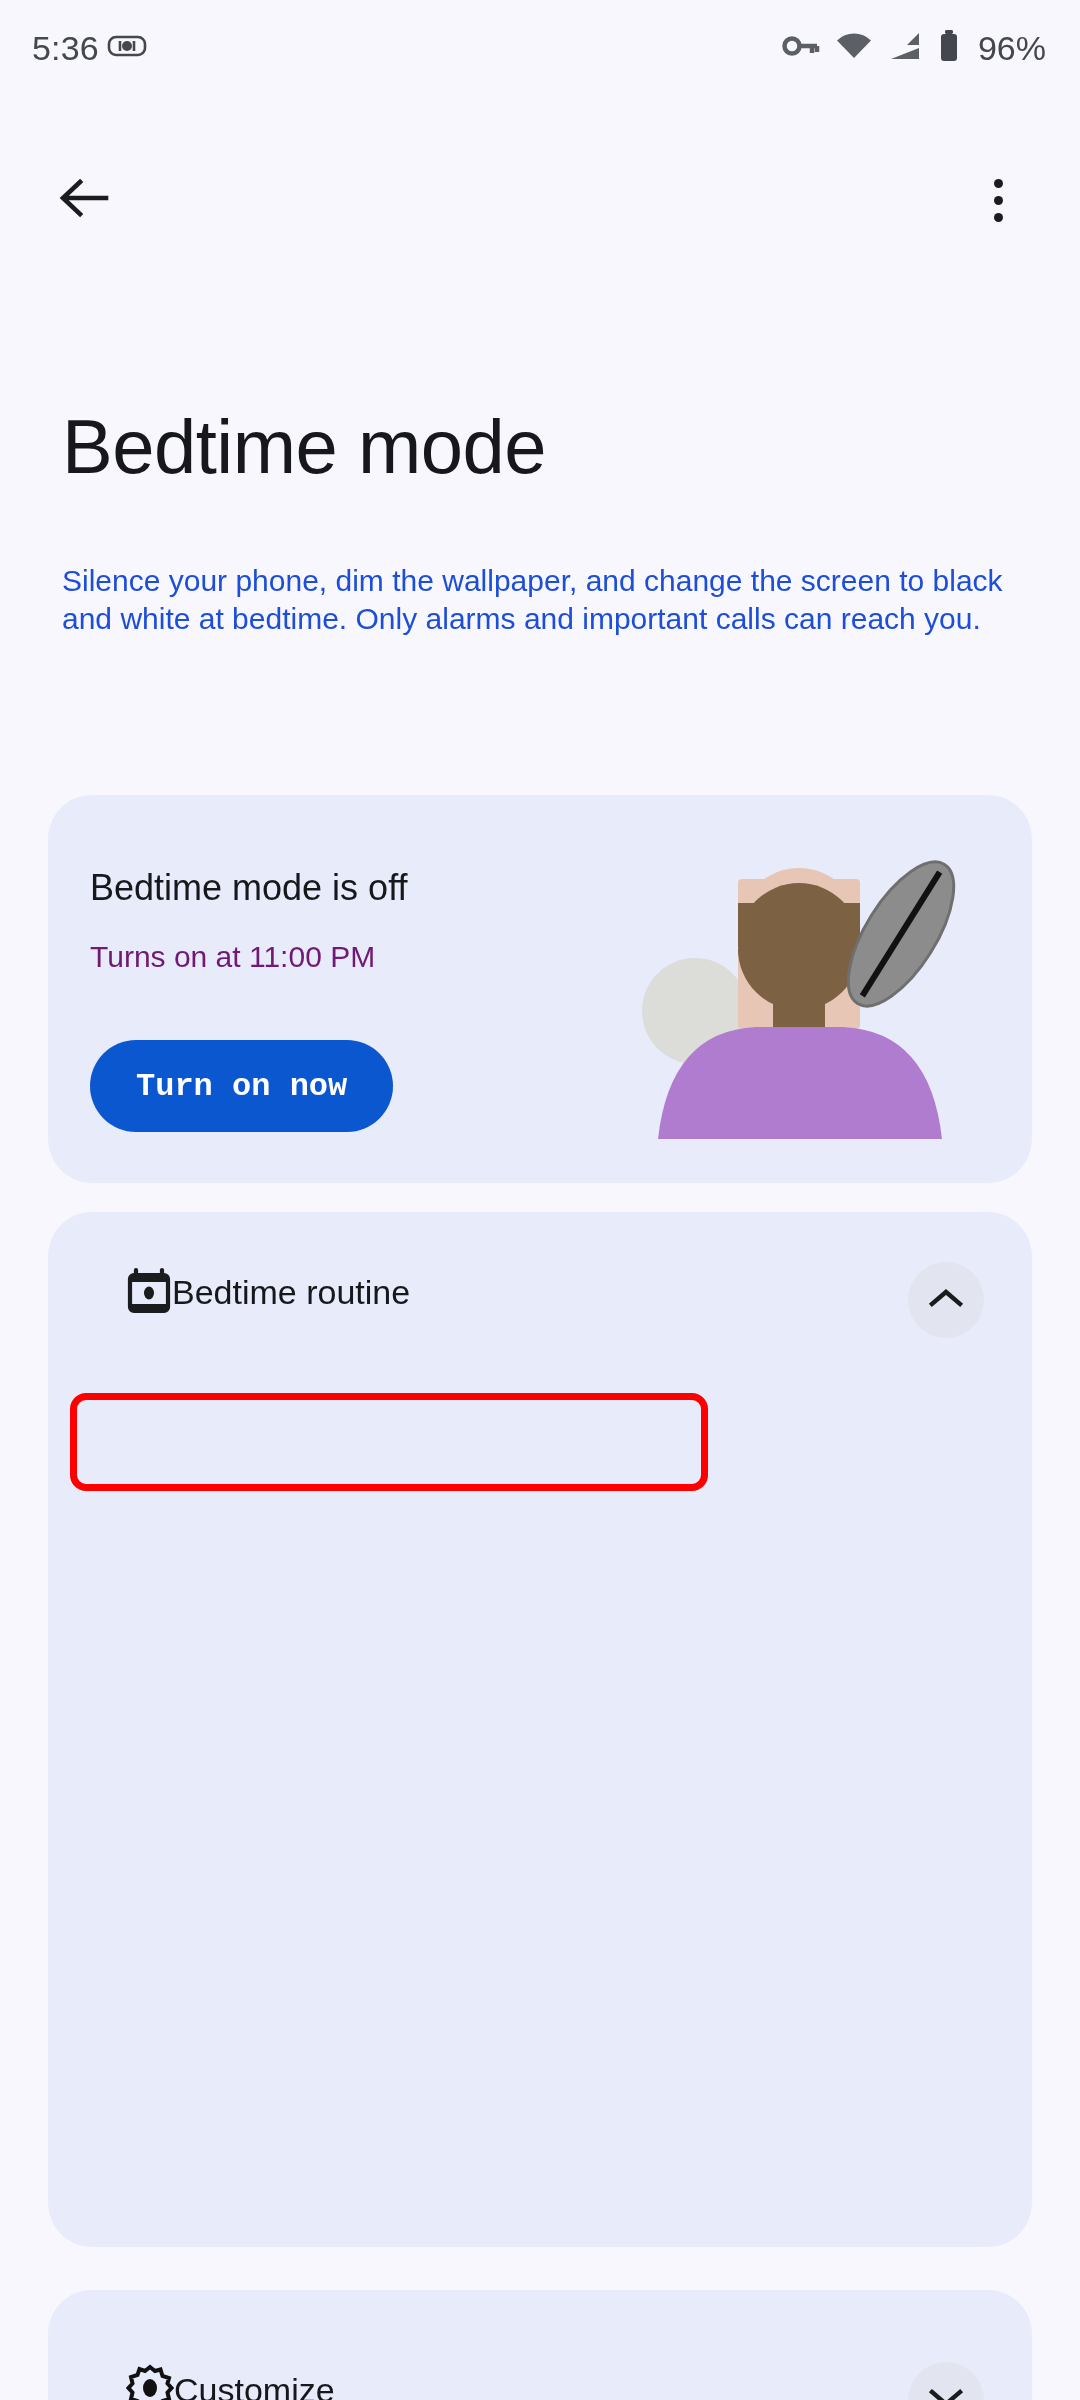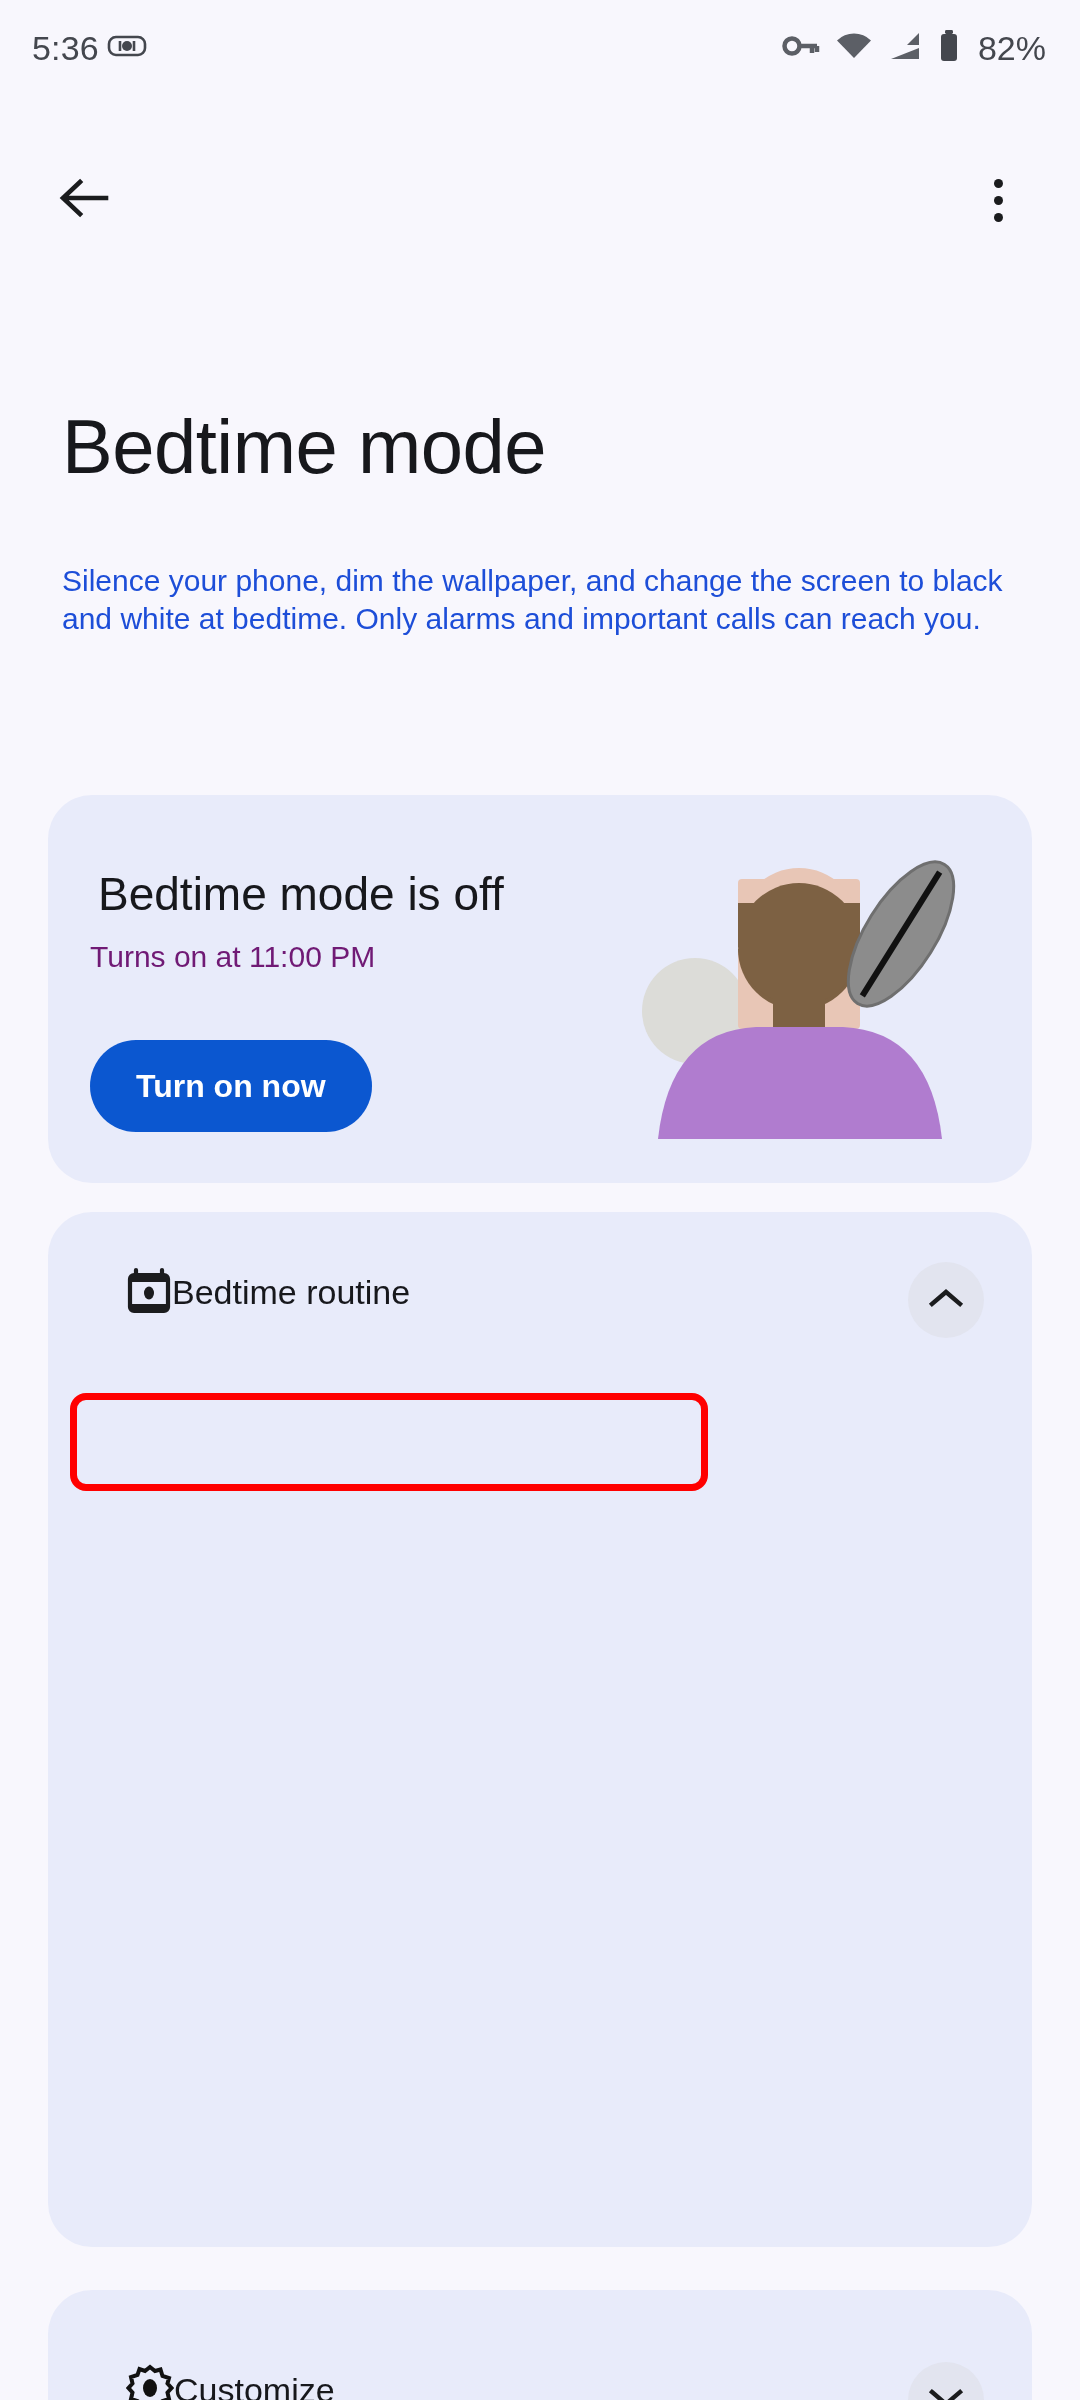--- a/index.html
+++ b/index.html
@@ -45,27 +45,27 @@
   }
 
   
   .card{
     position:absolute; left:48px; width:984px;
     background:#e8ebfa; border-radius:44px;
   }
 
   
   #statusCard{ top:795px; height:388px; }
-  .st-title{ position:absolute; left:50px; top:72px; font-size:46px; color:#17181c;}
+  .st-title{ position:absolute; left:42px; top:72px; font-size:36px; color:#17181c;}
   .st-sub  { position:absolute; left:42px; top:145px; font-size:30px; color:#701a75;}
   .btn-primary{
     position:absolute; left:42px; top:245px;
     height:92px; padding:0 46px; border:none; border-radius:46px;
     background:#0b57d0; color:#ffffff; font-size:32px; font-weight:700;
-    font-family:Liberation Sans, sans-serif; cursor:pointer;
+    font-family:Liberation Mono, monospace; cursor:pointer;
     display:flex; align-items:center; justify-content:center;
   }
   .illus{ position:absolute; right:46px; top:44px; width:348px; height:300px; }
 
   
   #routineCard{ top:1212px; height:1035px; }
   .card-head{
     position:absolute; left:0; top:0; width:100%; height:160px;
     display:flex; align-items:center; padding:0 46px 0 78px; cursor:pointer;
   }
@@ -118,21 +118,21 @@
           <path d="M31 1 L31 13 L19 13 Z" fill="#5c5f66"></path>
           <path d="M31 16 L31 27 L3 27 Z" fill="#5c5f66"></path>
         </svg>
       </span>
       <span>
         <svg width="22" height="32" viewBox="0 0 22 32">
           <rect x="7" y="0" width="8" height="4" rx="1.4" fill="#44474e"></rect>
           <rect x="3" y="4" width="16" height="27" rx="3" fill="#44474e"></rect>
         </svg>
       </span>
-      <span class="sb-batt-text">82%</span>
+      <span class="sb-batt-text">96%</span>
     </div>
   </div>
 
   <div class="appbar">
     <div class="iconbtn">
       <span>
         <svg width="52" height="44" viewBox="0 0 52 44">
           <path d="M48 22 H6 M22 6 L5 22 L22 38" fill="none" stroke="#1b1c1e" stroke-width="4.6" stroke-linecap="square" stroke-linejoin="miter"></path>
         </svg>
       </span>

